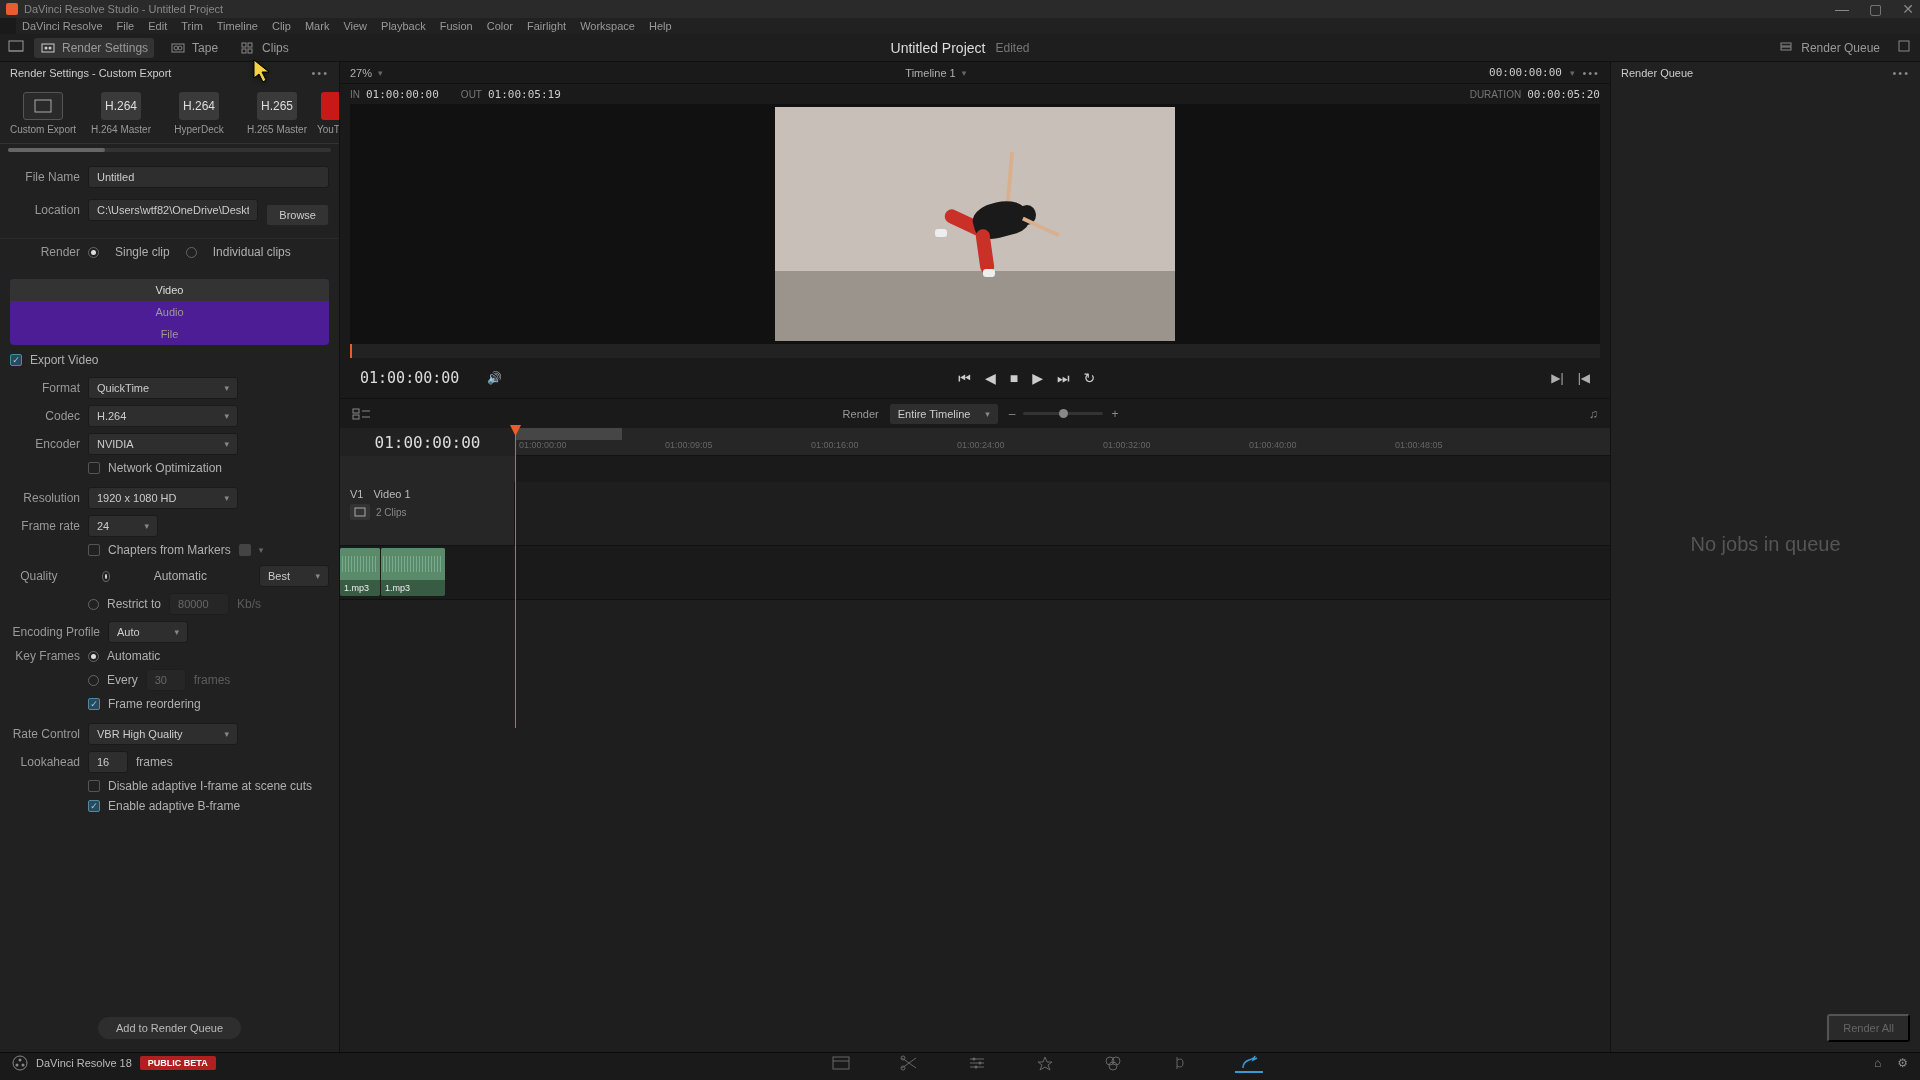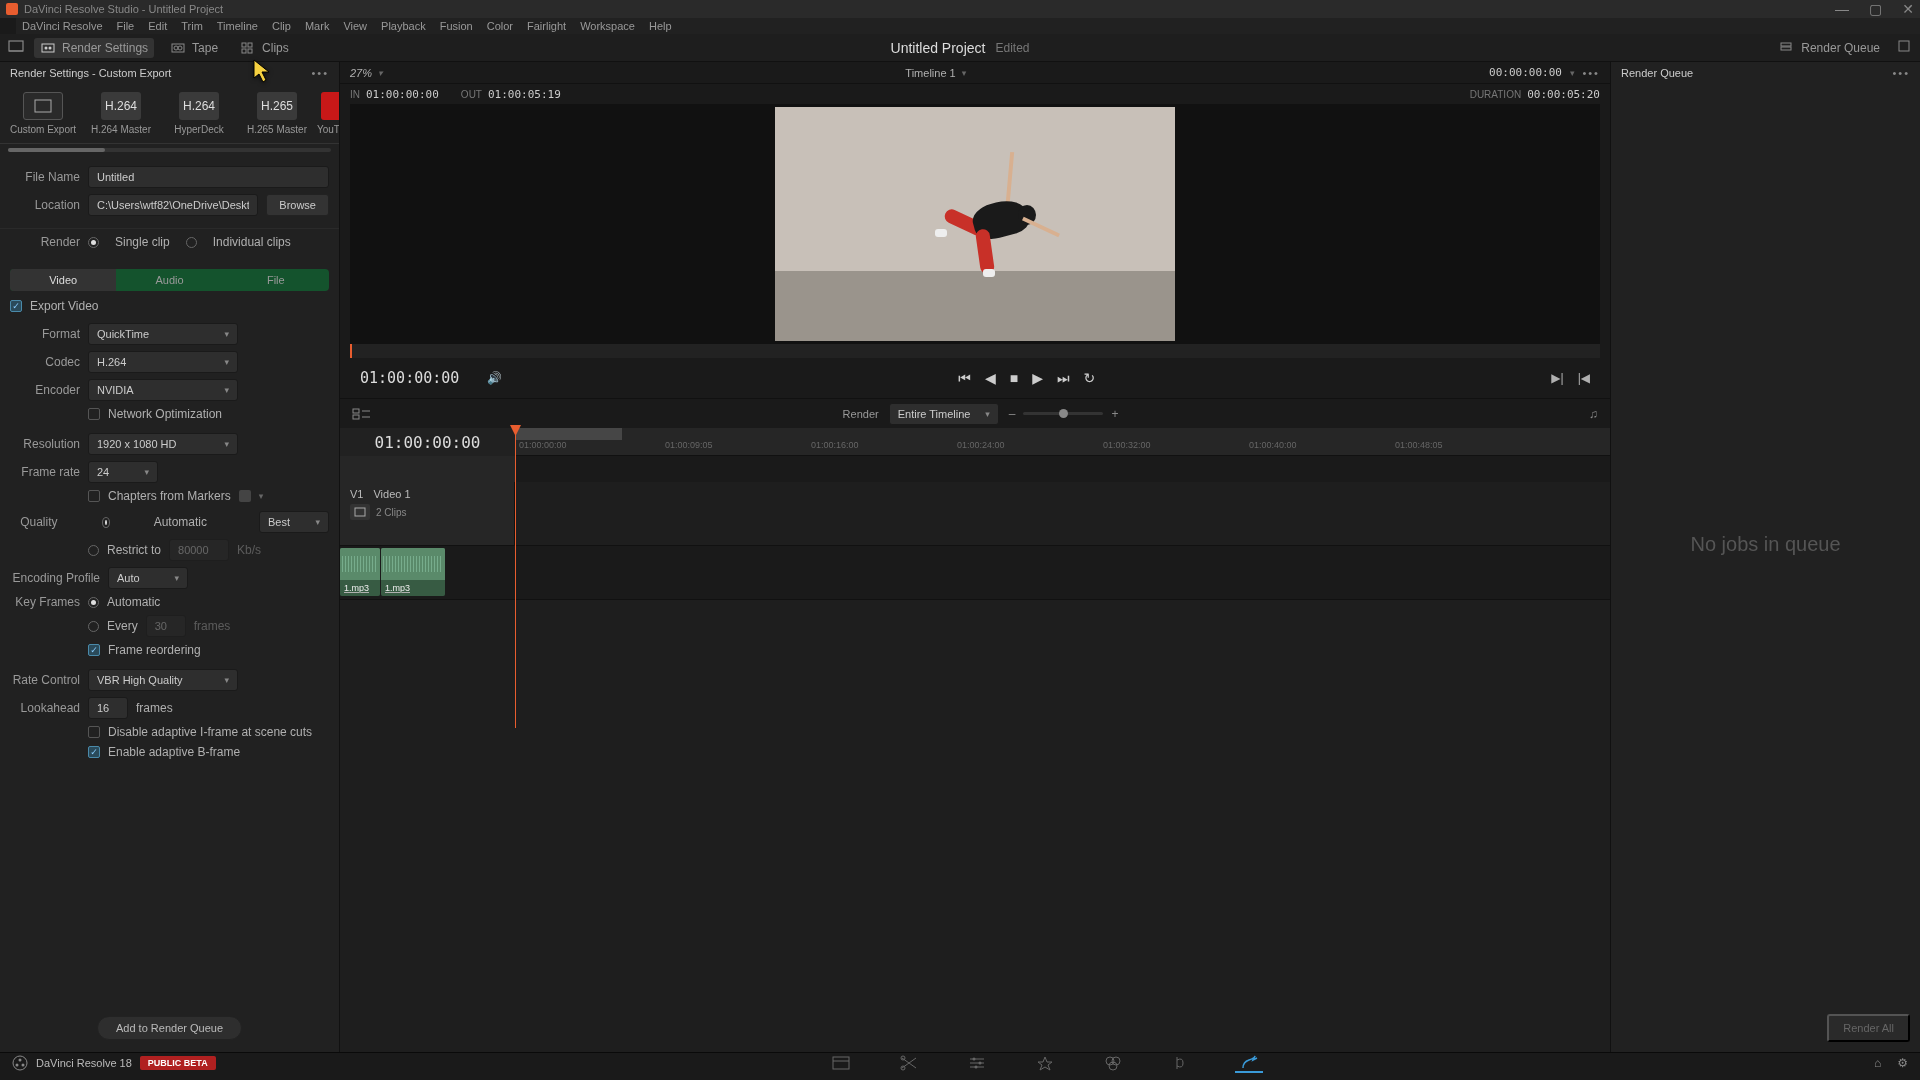--- a/index.html
+++ b/index.html
@@ -41,47 +41,47 @@
 .preset.selected .preset-icon { background: #2a2a2a; border: 1px solid #555; }
 .preset-scroll { height: 4px; background: #333; margin: 4px 8px 8px; border-radius: 2px; position: relative; }
 .preset-scroll-thumb { position: absolute; left: 0; width: 30%; height: 100%; background: #666; border-radius: 2px; }
 
 
 .form-section { padding: 6px 10px; }
 .form-row { display: flex; align-items: center; gap: 8px; margin-bottom: 6px; }
 .form-label { width: 70px; text-align: right; font-size: 12px; color: #999; }
 .form-input { flex: 1; height: 22px; background: #2e2e2e; border: 1px solid #1a1a1a; border-radius: 3px; padding: 0 8px; color: #ccc; font-size: 11px; }
 .form-input.small { width: 60px; flex: none; }
-.form-btn { height: 22px; padding: 0 12px; background: #333; border: 1px solid #222; border-radius: 3px; color: #ccc; font-size: 11px; cursor: pointer; }
+.form-btn { height: 22px; padding: 0 12px; background: #333; border: 1px solid #222; border-radius: 3px; color: #ccc; font-size: 11px; cursor: pointer; margin-top: 10px; }
 .form-select { flex: 1; height: 22px; background: #2e2e2e; border: 1px solid #1a1a1a; border-radius: 3px; padding: 0 8px; color: #ccc; font-size: 11px; position: relative; display: flex; align-items: center; justify-content: space-between; cursor: pointer; }
 .form-select::after { content: '▾'; color: #888; font-size: 9px; }
 .form-select.narrow { width: 150px; flex: none; }
 
 .radio-group { display: flex; gap: 16px; align-items: center; }
 .radio { width: 11px; height: 11px; border-radius: 50%; border: 1px solid #666; display: inline-block; position: relative; }
 .radio.checked::after { content: ''; position: absolute; inset: 2px; background: #ddd; border-radius: 50%; }
 .checkbox { width: 12px; height: 12px; border: 1px solid #555; border-radius: 2px; display: inline-flex; align-items: center; justify-content: center; }
 .checkbox.checked { background: #2a4a5a; border-color: #4a8aaa; }
 .checkbox.checked::after { content: '✓'; color: #8cf; font-size: 9px; }
 
 
-.tabs { display: flex; margin: 8px 10px; background: #14532d; border-radius: 4px; overflow: hidden; }
+.tabs { display: flex; margin: 8px 10px; background: #4c1d95; border-radius: 4px; overflow: hidden; flex-direction: column; }
 .tab { flex: 1; text-align: center; padding: 5px 0; font-size: 11px; color: #999; cursor: pointer; }
 .tab.active { background: #333; color: #ddd; }
 
 .settings-scroll { flex: 1; overflow-y: auto; padding: 0 10px 8px; }
 .settings-scroll::-webkit-scrollbar { width: 6px; }
 .settings-scroll::-webkit-scrollbar-thumb { background: #444; border-radius: 3px; }
 
 .add-queue-btn { margin: 8px auto 12px; padding: 5px 18px; background: #2e2e2e; border: 1px solid #222; border-radius: 12px; color: #bbb; font-size: 11px; cursor: pointer; display: block; width: fit-content; }
 
 
 .center-panel { flex: 1; background: #1a1a1a; display: flex; flex-direction: column; }
 .viewer-header { height: 22px; display: flex; align-items: center; padding: 0 10px; justify-content: space-between; font-size: 11px; border-bottom: 1px solid #111; }
-.viewer-header .left { display: flex; align-items: center; gap: 6px; font-style: italic; }
+.viewer-header .left { display: flex; align-items: center; gap: 6px; }
 .viewer-header .dots { color: #888; letter-spacing: 2px; }
 .timecode-bar { height: 20px; display: flex; align-items: center; padding: 0 10px; font-size: 11px; color: #999; }
 .timecode-bar .tc-group { display: flex; align-items: center; gap: 6px; }
 .tc-label { color: #777; font-size: 10px; }
 .tc-value { color: #ccc; font-family: monospace; }
 
 .viewer { flex: 0 0 240px; background: #111; display: flex; align-items: center; justify-content: center; position: relative; margin: 0 10px; }
 .viewer-img { width: 400px; height: 234px; background: linear-gradient(180deg, #c8c0b8 0%, #c8c0b8 70%, #9a948c 70%, #9a948c 100%); position: relative; }
 .dancer { position: absolute; left: 42%; top: 30%; width: 120px; height: 100px; }
 .dancer-arm { position: absolute; left: 65px; top: -25px; width: 4px; height: 50px; background: #d8b090; transform: rotate(5deg); }
@@ -121,21 +121,21 @@
 
 .track { height: 64px; display: flex; border-bottom: 1px solid #111; }
 .track-header { width: 175px; background: #262626; padding: 6px 10px; display: flex; flex-direction: column; gap: 4px; border-right: 1px solid #111; }
 .track-header .row1 { display: flex; gap: 10px; font-size: 11px; color: #bbb; }
 .track-header .row2 { display: flex; gap: 6px; align-items: center; font-size: 10px; color: #888; }
 .track-btn { width: 20px; height: 16px; background: #333; border-radius: 2px; display: flex; align-items: center; justify-content: center; font-size: 9px; cursor: pointer; }
 .track-content { flex: 1; position: relative; background: #1a1a1a; }
 
 .clip { position: absolute; top: 2px; height: 58px; border-radius: 2px; overflow: hidden; font-size: 9px; }
 .clip.video { background: #4a6a7a; }
-.clip.audio { background: #4a7a5a; text-decoration: underline; }
+.clip.audio { background: #4a7a5a; }
 .clip-thumb { height: 42px; background: linear-gradient(180deg, #b8b0a8 0%, #b8b0a8 65%, #8a847c 65%); position: relative; }
 .clip-thumb.c1::after { content: ''; position: absolute; left: 30%; top: 40%; width: 30px; height: 15px; background: #a02820; border-radius: 3px; }
 .clip-thumb.c2::after { content: ''; position: absolute; left: 20%; top: 35%; width: 20px; height: 18px; background: #1a1a1a; border-radius: 3px; }
 .clip-label { height: 16px; padding: 0 4px; display: flex; align-items: center; color: #eee; background: rgba(0,0,0,0.25); }
 .audio-wave { height: 42px; background: #5a8a6a; position: relative; overflow: hidden; }
 .audio-wave::before { content: ''; position: absolute; inset: 8px 2px; background: repeating-linear-gradient(90deg, #7ab090 0 1px, transparent 1px 3px); opacity: 0.9; }
 
 
 .right-panel { width: 310px; background: #212121; border-left: 1px solid #111; display: flex; flex-direction: column; }
 .queue-empty { flex: 1; display: flex; align-items: center; justify-content: center; color: #555; font-size: 20px; }

